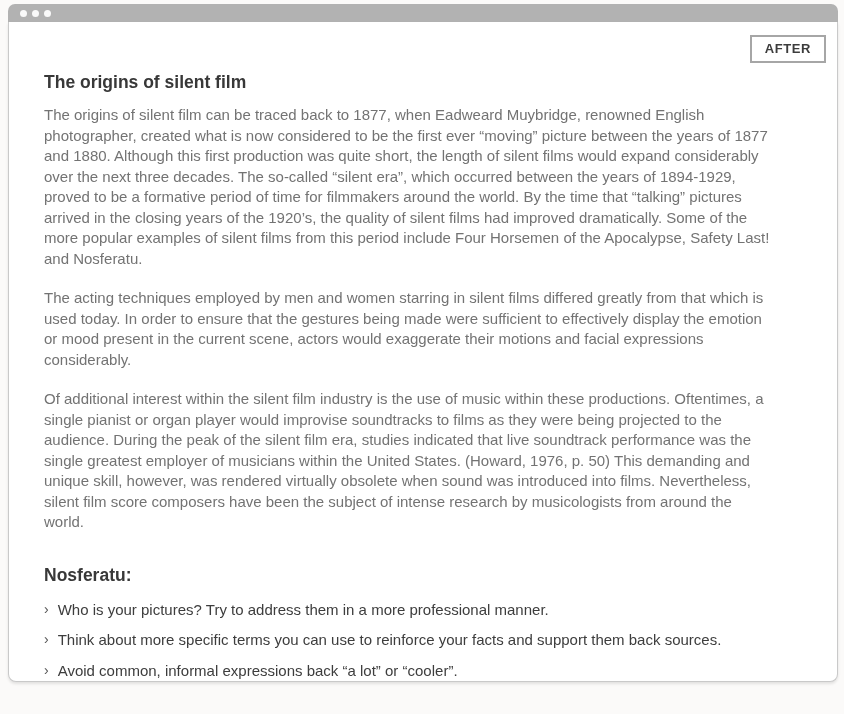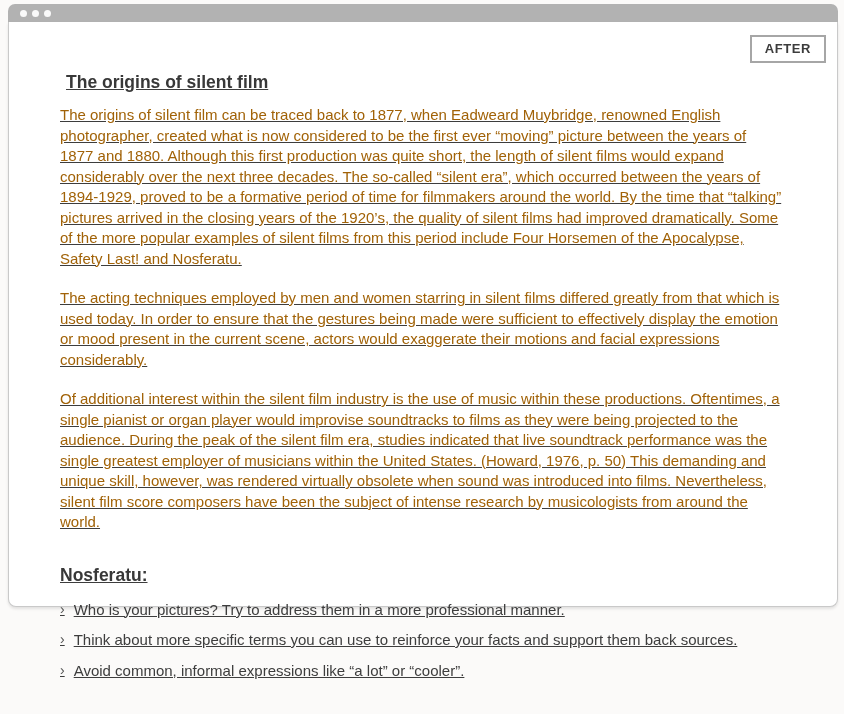--- a/index.html
+++ b/index.html
@@ -32,52 +32,51 @@
     border-radius: 50%;
     background: rgba(255,255,255,0.92);
   }
   .content {
     position: relative;
     box-sizing: border-box;
     background: #ffffff;
     border: 1px solid #c9c9c9;
     border-top: none;
     border-radius: 0 0 8px 8px;
-    height: 585px;
-    padding: 50px 54px 0 51px;
+    height: 660px;
+    padding: 50px 54px 0 35px;
     color: #3d3d3d;
     box-shadow: 0 2px 3px rgba(0,0,0,0.10);
-    text-decoration: underline;
   }
   .after-badge {
     position: absolute;
     top: 13px;
     right: 11px;
     border: 2px solid #a6a6a6;
     background: #ffffff;
     color: #3c3c3c;
     font-size: 13px;
     font-weight: bold;
     letter-spacing: 0.6px;
     padding: 4px 13px 5px 13px;
     cursor: pointer;
   }
   h1.doc-title {
     font-size: 17.5px;
     line-height: 21px;
     font-weight: bold;
     color: #383838;
-    margin: 0 0 12px 6px;
+    margin: 0 0 12px 0;
   }
   p.doc-paragraph {
     font-size: 15px;
     line-height: 20.5px;
     margin: 0 0 19px 0;
     max-width: 727px;
-    color: #a16207;
+    color: #737373;
   }
   h2.feedback-heading {
     font-size: 17.5px;
     line-height: 21px;
     font-weight: bold;
     color: #383838;
     margin: 32px 0 14px 0;
   }
   .feedback-item {
     display: flex;
@@ -124,16 +123,16 @@
       <span>Who is your pictures? Try to address them in a more professional manner.</span>
     </div>
 
     <div class="feedback-item">
       <span class="chevron">›</span>
       <span>Think about more specific terms you can use to reinforce your facts and support them back sources.</span>
     </div>
 
     <div class="feedback-item">
       <span class="chevron">›</span>
-      <span>Avoid common, informal expressions like “a lot” or “cooler”.</span>
+      <span>Avoid common, informal expressions back “a lot” or “cooler”.</span>
     </div>
   </div>
 </div>
 
 </body></html>

